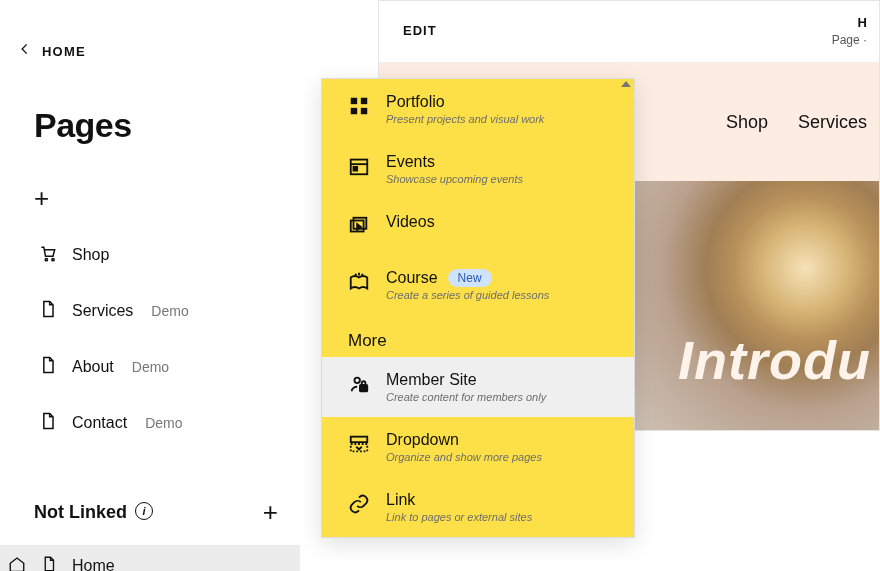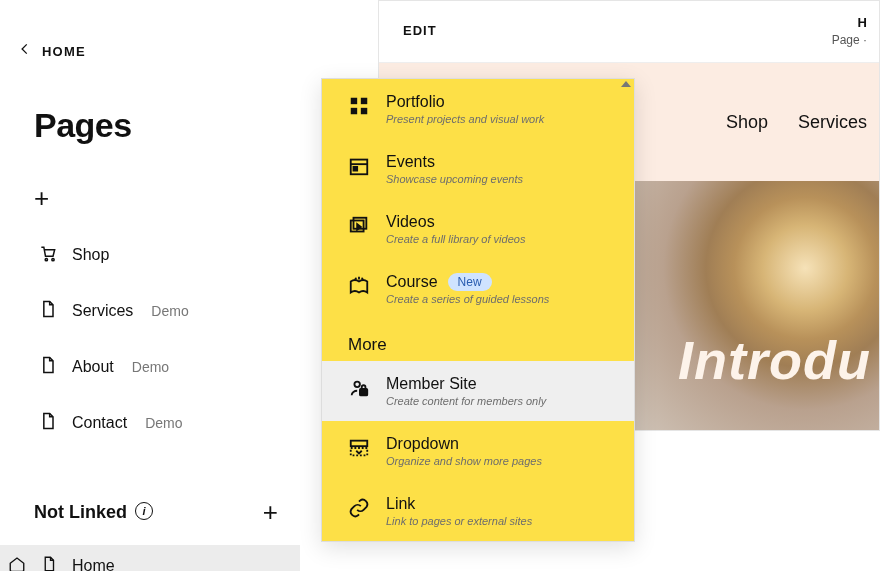--- a/index.html
+++ b/index.html
@@ -195,21 +195,20 @@
   <div class="menu-item">
     <span>
       <svg viewBox="0 0 24 24" fill="none" stroke="#111" stroke-width="2">
           <rect x="3" y="6" width="14" height="12"></rect>
           <polygon points="10,10 10,16 14,13" fill="#111"></polygon>
           <rect x="6" y="3" width="14" height="12"></rect>
         </svg>
     </span>
     <div>
       <div class="mi-title">Videos</div>
-      <div class="mi-desc">Create a full library of videos</div>
     </div>
   </div>
 
   <div class="menu-item">
     <span>
       <svg viewBox="0 0 24 24" fill="none" stroke="#111" stroke-width="2">
           <path d="M3 7c3-2 6-2 9 0 3-2 6-2 9 0v12c-3-2-6-2-9 0-3-2-6-2-9 0z"></path>
           <line x1="12" y1="2" x2="12" y2="5"></line>
           <line x1="8" y1="3" x2="9" y2="5"></line>
           <line x1="16" y1="3" x2="15" y2="5"></line>

